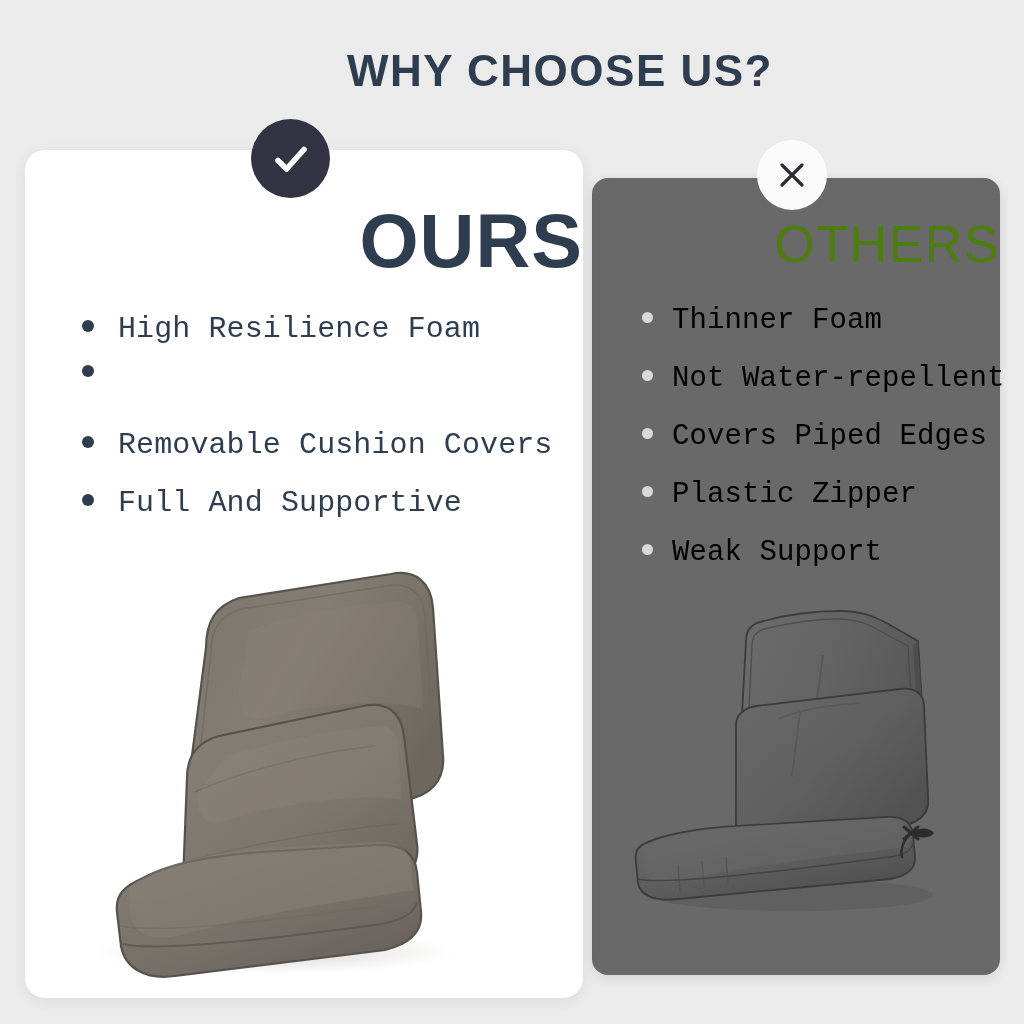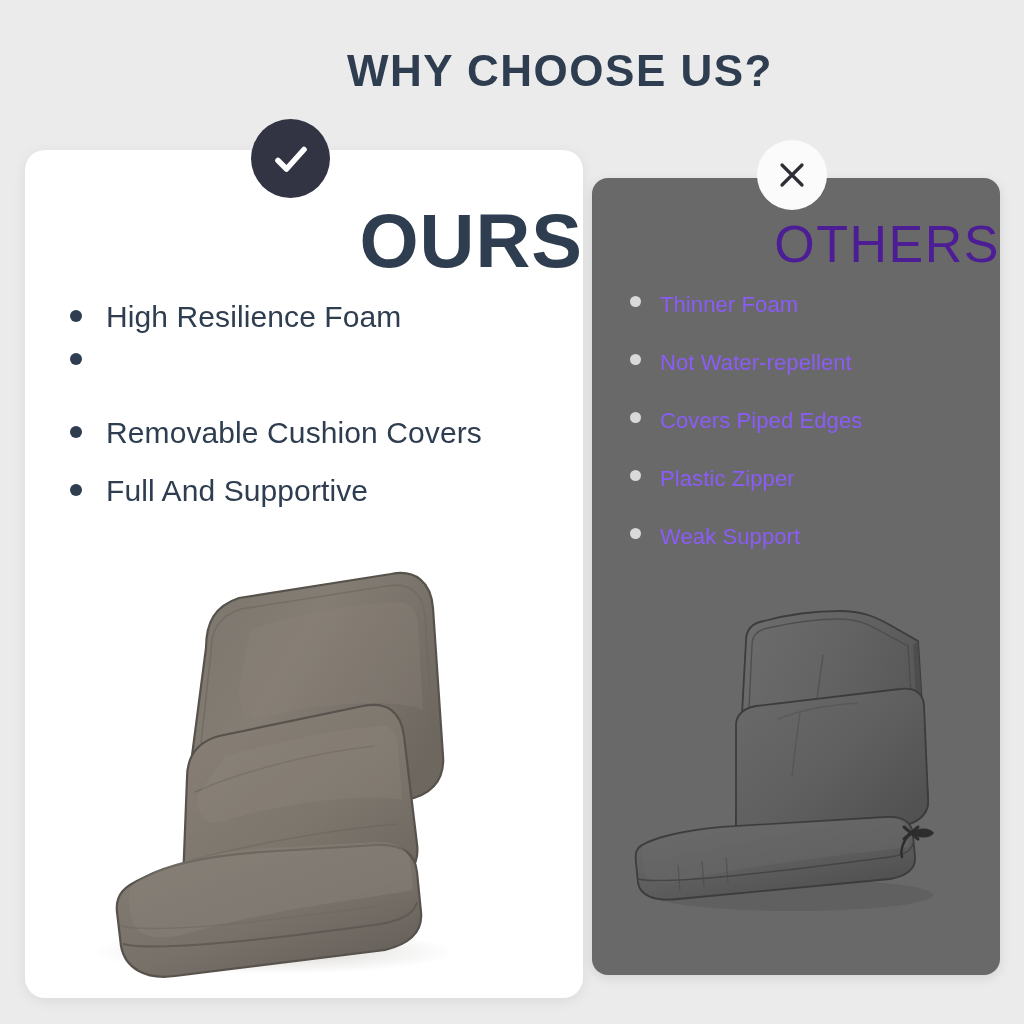--- a/index.html
+++ b/index.html
@@ -105,31 +105,32 @@
     color: #2e3d4f;
     line-height: 1;
   }
   .heading-others {
     left: 592px;
     top: 218px;
     width: 408px;
     font-size: 52px;
     font-weight: 400;
     letter-spacing: 1.5px;
-    color: #4c1d95;
+    color: #4d7c0f;
     line-height: 1;
   }
 
   
   .feature-list {
     position: absolute;
     list-style: none;
-    margin: 0;
+    margin: 12px;
     padding: 0;
     z-index: 5;
+    font-family: Liberation Mono, monospace;
   }
   .list-ours {
     left: 70px;
     top: 300px;
     width: 500px;
   }
   .list-others {
     left: 630px;
     top: 292px;
     width: 370px;
@@ -156,22 +157,22 @@
     margin-right: 19px;
   }
   .feature-text {
     font-size: 30px;
     font-weight: 400;
     letter-spacing: 0.1px;
     white-space: nowrap;
   }
   .list-ours .feature-text { color: #2e3d4f; }
   .list-others .feature-text {
-    color: #8b5cf6;
-    font-size: 22px;
+    color: #000000;
+    font-size: 29px;
   }
 
   
   .product-figure {
     position: absolute;
     z-index: 4;
   }
   .figure-ours {
     left: 62px;
     top: 560px;

